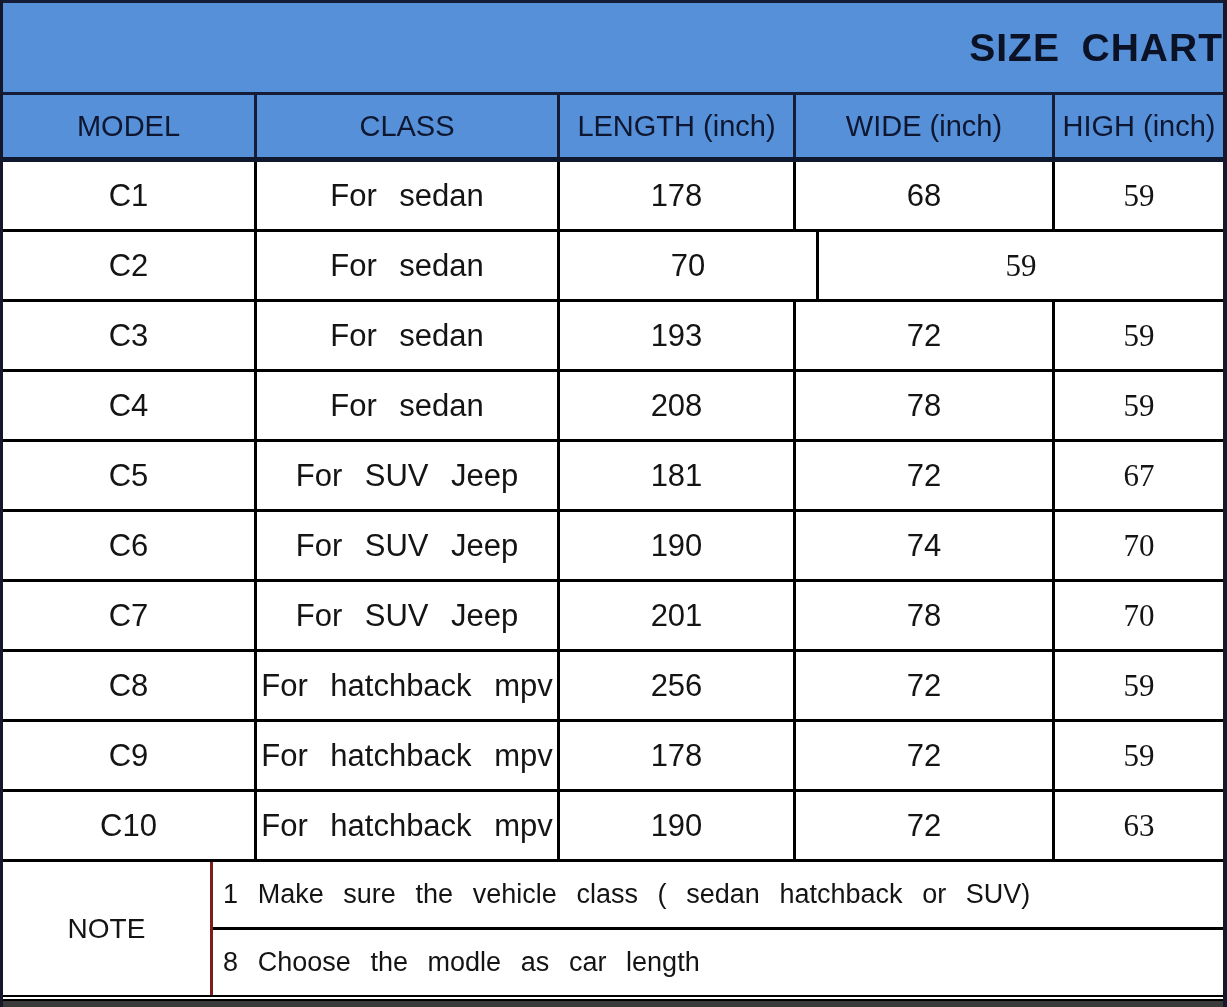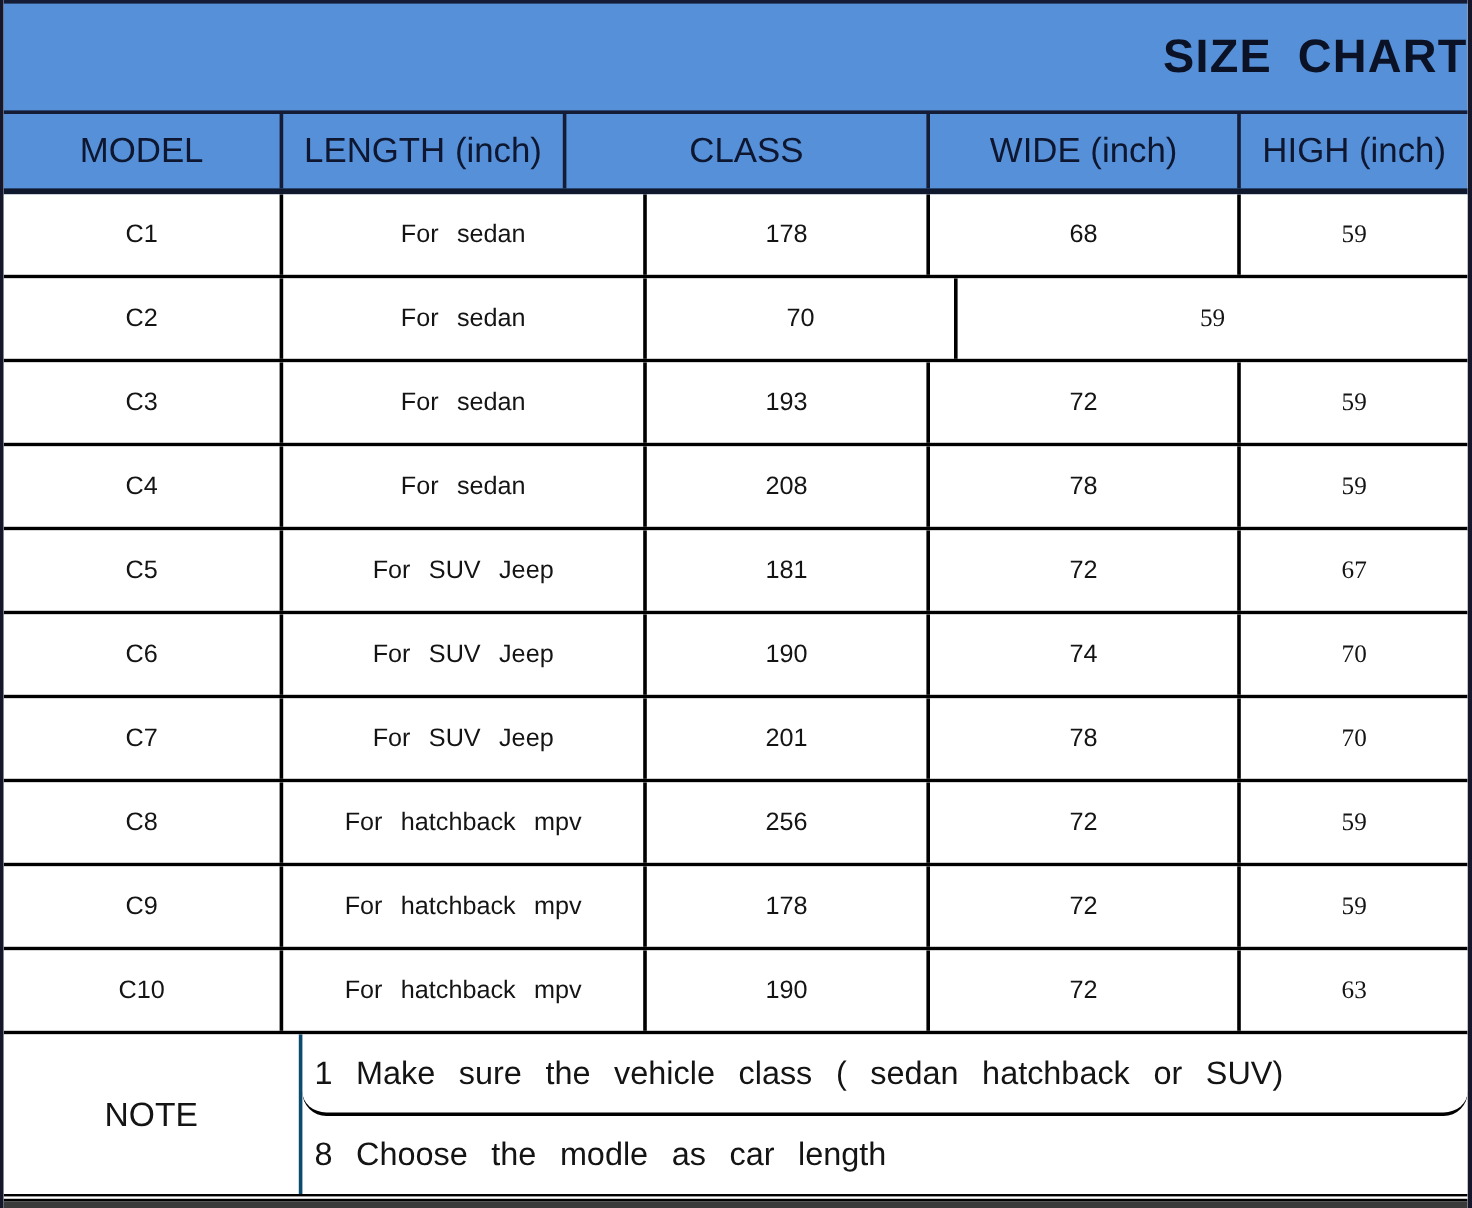--- a/index.html
+++ b/index.html
@@ -48,56 +48,56 @@
     box-sizing: border-box;
     display: flex;
     align-items: center;
     justify-content: center;
     font-size: 29px;
     color: #0e1630;
     border-right: 3px solid #141c36;
   }
   .header-cell:last-child { border-right: none; }
   
-  .col-model  { width: 233px; }
+  .col-model  { width: 254px; }
   .col-class  { width: 303px; }
   .col-length { width: 236px; }
   .col-wide   { width: 259px; }
   .col-high   { flex: 1; }
   
   .row {
     box-sizing: border-box;
     height: 70px;
     border-bottom: 3px solid #000000;
     display: flex;
     background: #ffffff;
   }
   .cell {
     box-sizing: border-box;
     display: flex;
     align-items: center;
     justify-content: center;
-    font-size: 21px;
+    font-size: 31px;
     color: #141414;
     word-spacing: 0.45em;
     border-right: 3px solid #000000;
   }
   .cell:last-child { border-right: none; font-family: Liberation Serif, serif; }
   
   .note-section {
     box-sizing: border-box;
     height: 139px;
     border-bottom: 6px double #000000;
     display: flex;
     background: #ffffff;
   }
   .note-label {
     box-sizing: border-box;
-    width: 249px;
-    border-right: 3px solid #0c4a6e;
+    width: 210px;
+    border-right: 3px solid #7f1d1d;
     display: flex;
     align-items: center;
     justify-content: center;
     font-size: 28px;
     color: #141414;
   }
   .note-lines {
     flex: 1;
     display: flex;
     flex-direction: column;
@@ -107,40 +107,40 @@
     flex: 1;
     display: flex;
     align-items: center;
     padding-left: 10px;
     font-size: 27px;
     color: #141414;
     word-spacing: 0.45em;
     white-space: nowrap;
     overflow: hidden;
   }
-  .note-line:first-child { border-bottom: 3px solid #000000; border-radius: 20px; }
+  .note-line:first-child { border-bottom: 3px solid #000000; }
   
   .bottom-strip {
     height: 6px;
     background: #3a3a3a;
   }
 </style>
 </head>
 <body>
 
 <div class="sheet">
 
   <div class="banner">
     <span class="title-text">SIZE CHART</span>
   </div>
 
   <div class="header-row">
     <div class="header-cell col-model">MODEL</div>
+    <div class="header-cell col-class">CLASS</div>
     <div class="header-cell col-length">LENGTH (inch)</div>
-    <div class="header-cell col-class">CLASS</div>
     <div class="header-cell col-wide">WIDE (inch)</div>
     <div class="header-cell col-high">HIGH (inch)</div>
   </div>
 
   <div class="row">
     <div class="cell col-model">C1</div>
     <div class="cell col-class">For sedan</div>
     <div class="cell col-length">178</div>
     <div class="cell col-wide">68</div>
     <div class="cell col-high">59</div>

